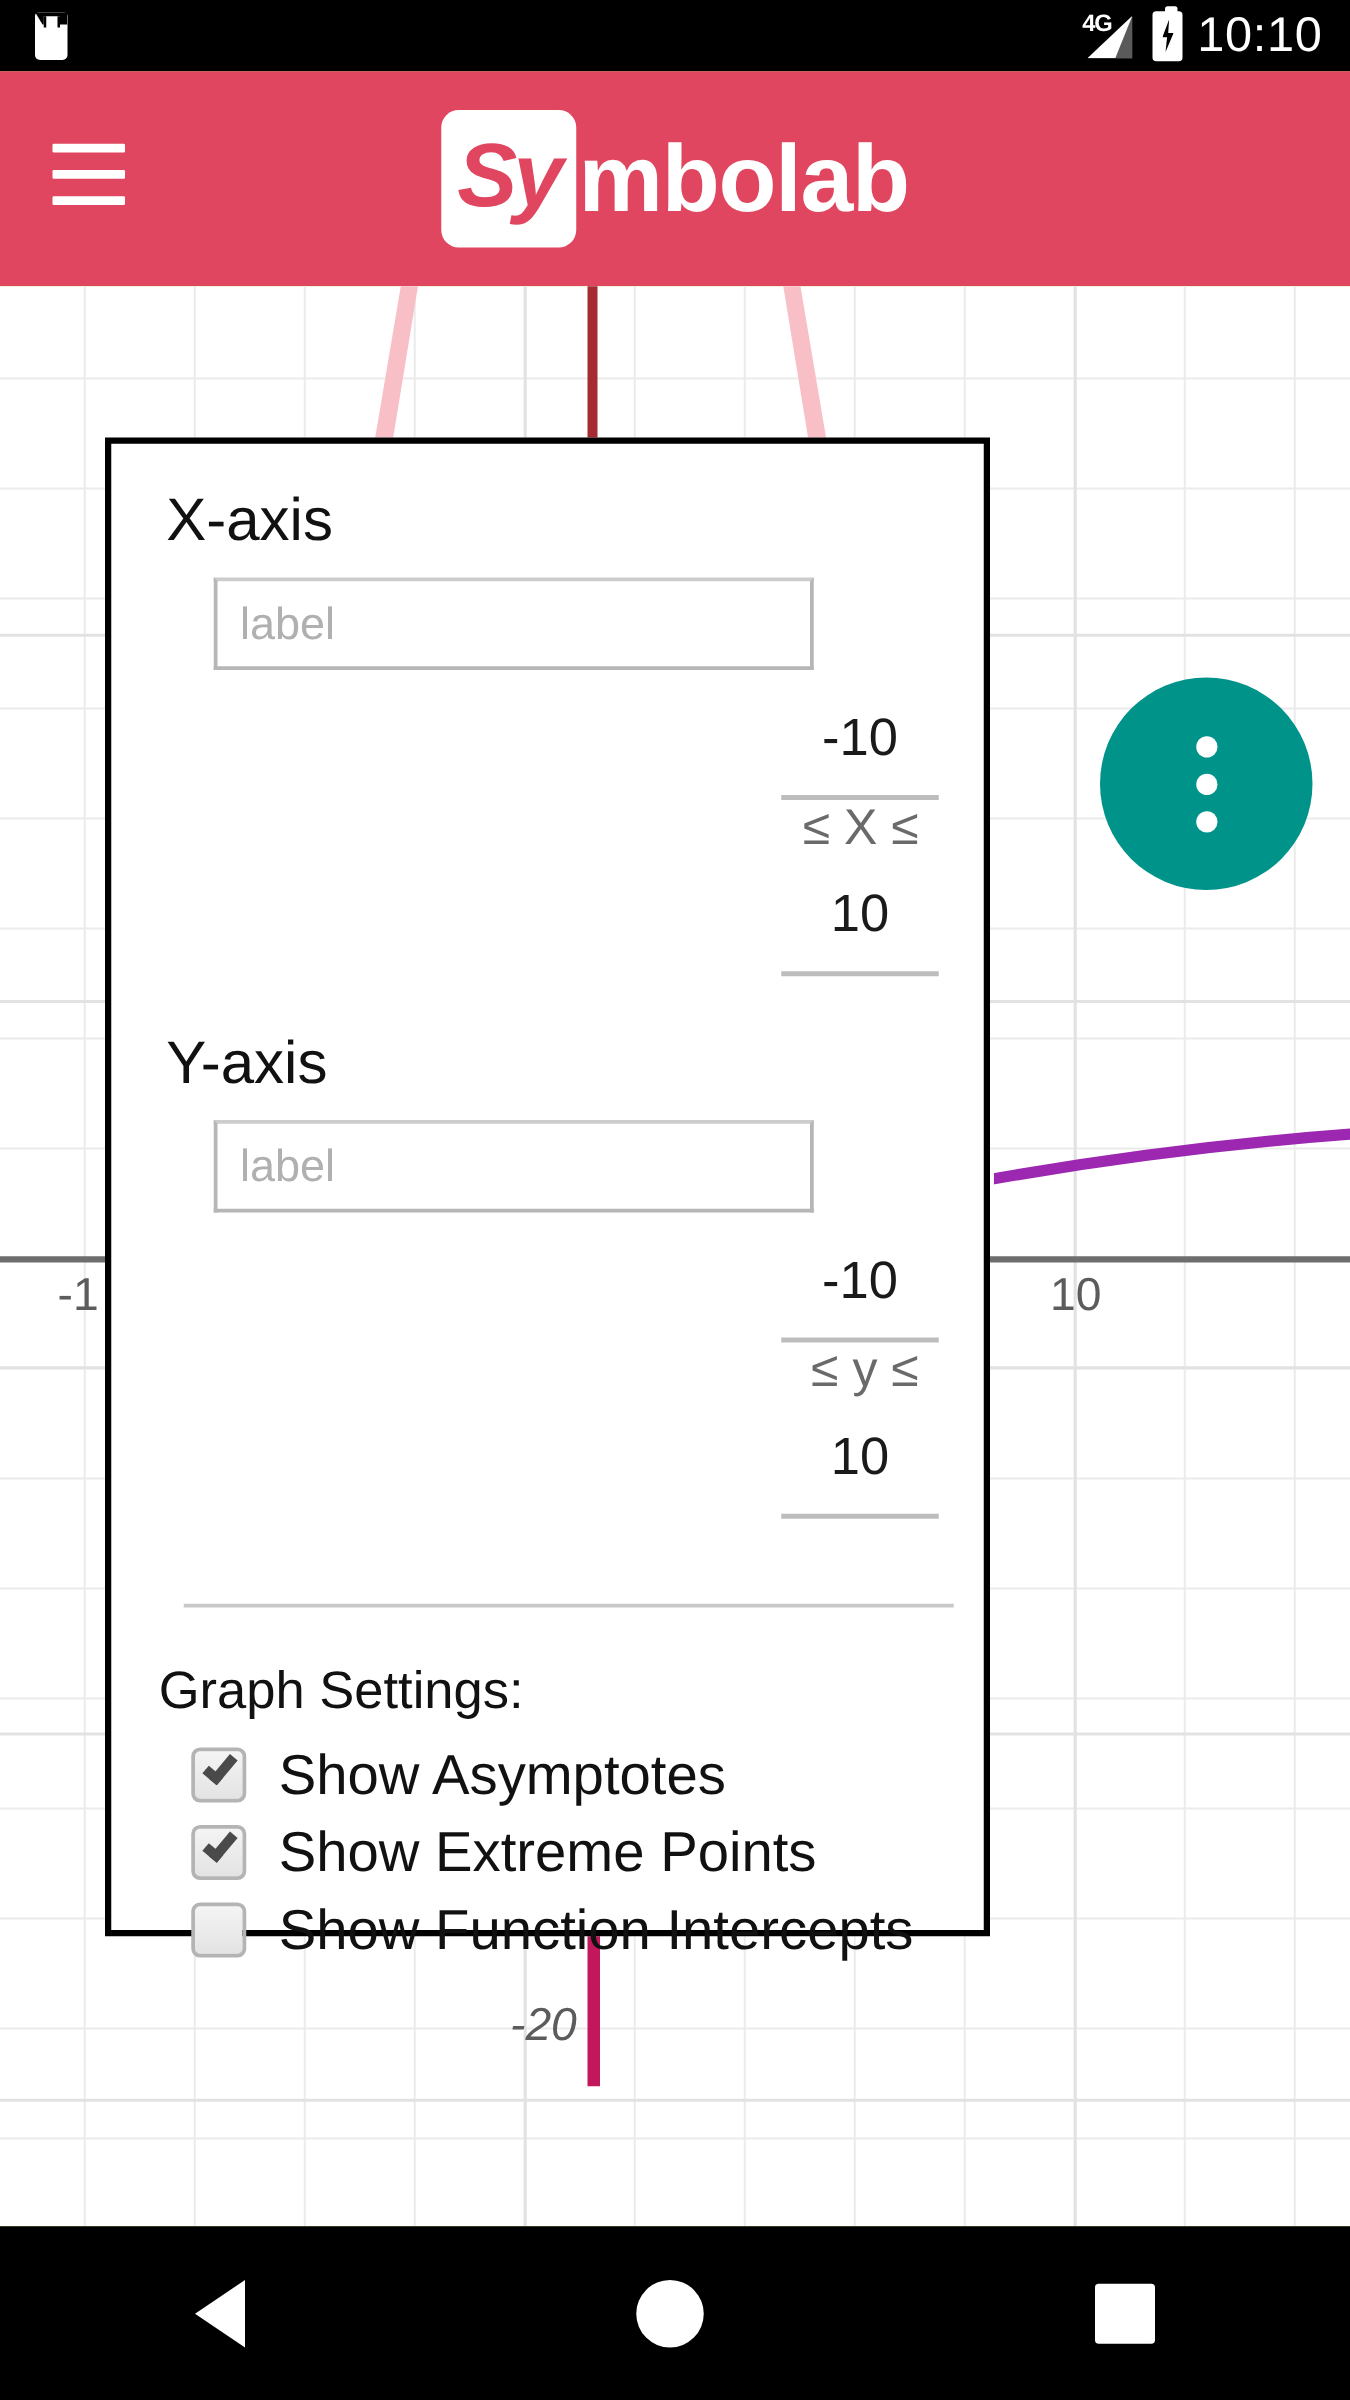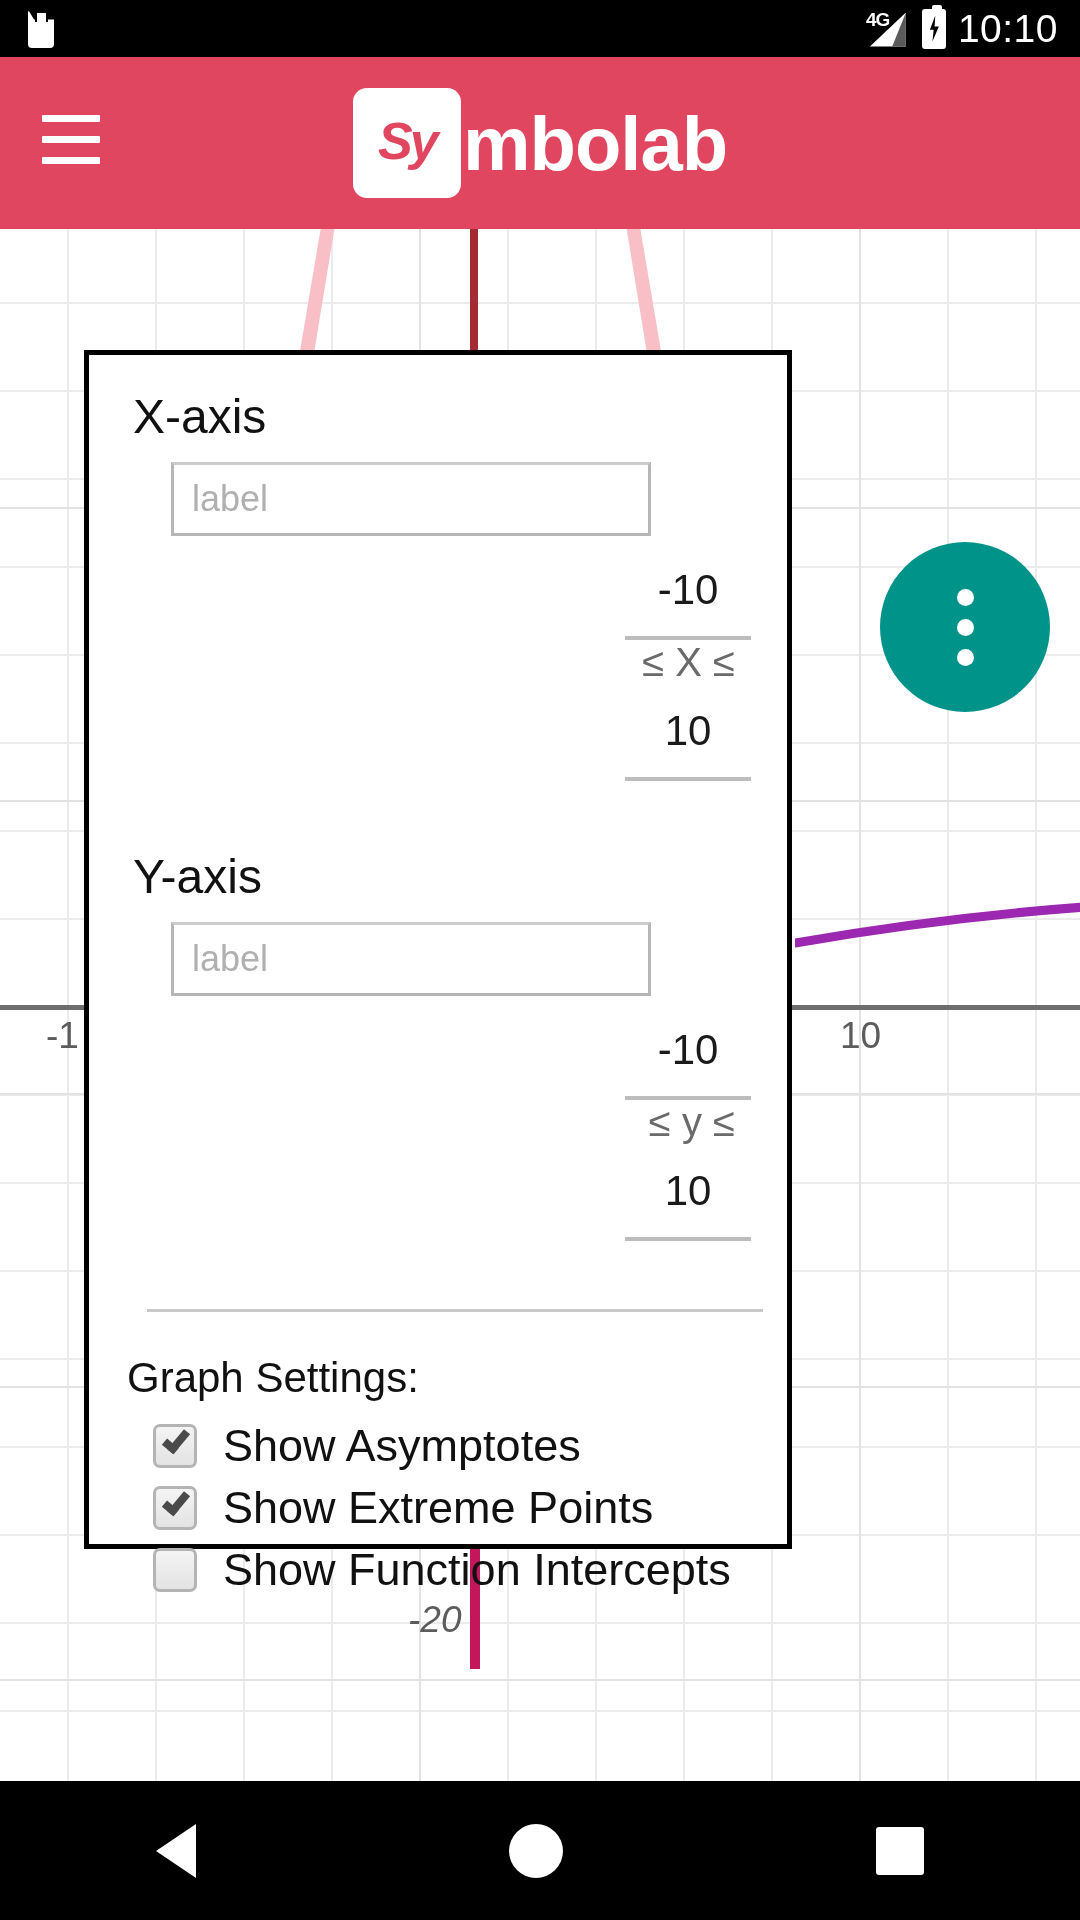--- a/index.html
+++ b/index.html
@@ -145,21 +145,21 @@
     justify-content: center;
   }
   #brand-mark {
     width: 108px; height: 110px;
     background: #ffffff;
     border-radius: 14px;
     display: flex;
     align-items: center;
     justify-content: center;
     color: #e0465f;
-    font-size: 52px;
+    font-size: 72px;
     font-weight: bold;
     font-style: italic;
     letter-spacing: -3px;
     overflow: hidden;
     line-height: 1;
     padding-bottom: 4px;
     box-sizing: border-box;
   }
   #brand-text {
     color: #ffffff;
@@ -466,21 +466,21 @@
       <div>
         <div class="axis-title">X-axis</div>
         <input class="label-input" type="text" placeholder="label" style="">
         <div class="range-row">
           <input class="range-field" type="text" value="-10" style="">
           <span class="range-op">≤ X ≤</span>
           <input class="range-field" type="text" value="10" style="">
         </div>
       </div>
 
-      <div style="margin-top:68px;">
+      <div style="margin-top:42px;">
         <div class="axis-title">Y-axis</div>
         <input class="label-input" type="text" placeholder="label" style="">
         <div class="range-row">
           <input class="range-field" type="text" value="-10" style="">
           <span class="range-op">≤ y ≤</span>
           <input class="range-field" type="text" value="10" style="">
         </div>
       </div>
 
       <div id="axis-divider"></div>

